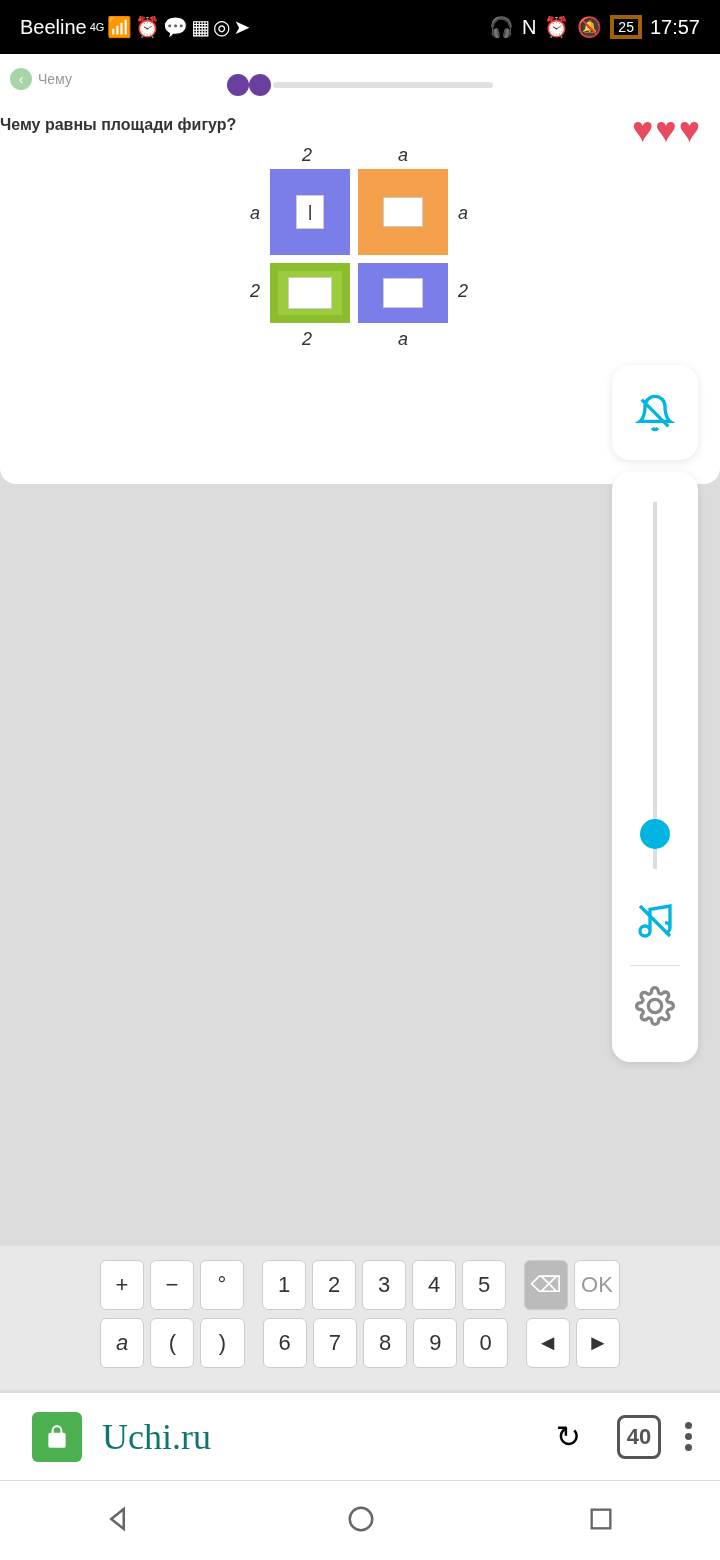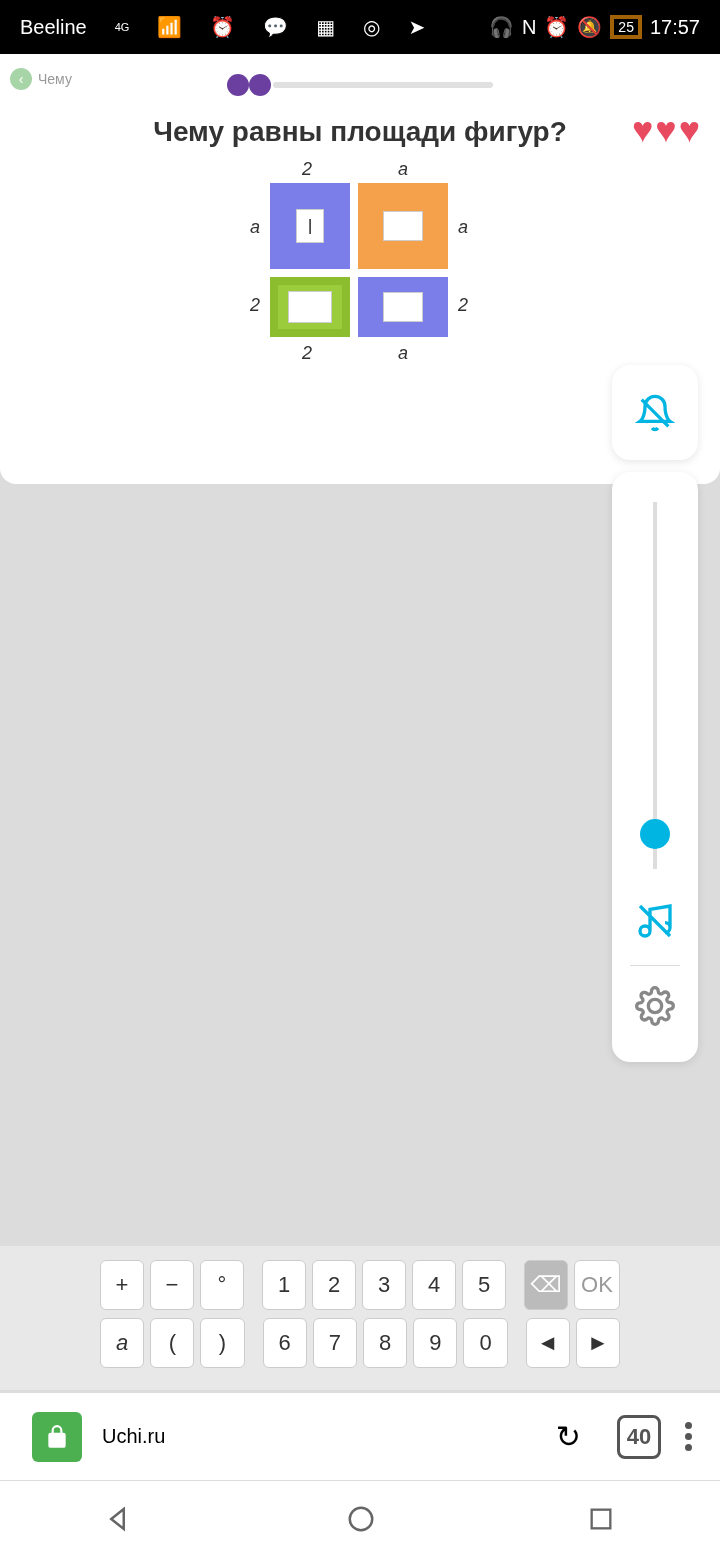--- a/index.html
+++ b/index.html
@@ -1,32 +1,32 @@
 <!DOCTYPE html>
 <html><head>
 <meta charset="utf-8">
 <style>
   * { box-sizing: border-box; margin: 0; padding: 0; }
   body { width: 720px; height: 1560px; background: #dcdcdc; font-family: Arial, sans-serif; position: relative; overflow: hidden; }
   
   .status-bar { height: 54px; background: #000; color: #fff; display: flex; align-items: center; padding: 0 20px; font-size: 20px; justify-content: space-between; }
-  .status-left { display: flex; align-items: center; gap: 28px; }
+  .status-left { display: flex; align-items: center; gap: 3px; }
   .status-right { display: flex; align-items: center; gap: 8px; }
   
   .content-card { background: #fff; border-radius: 0 0 16px 16px; margin: 0; padding: 10px 0 30px 0; position: relative; height: 430px; }
   .back-row { display: flex; align-items: center; gap: 6px; padding: 4px 10px; }
   .back-circle { width: 22px; height: 22px; border-radius: 50%; background: #a8d5a8; display: flex; align-items: center; justify-content: center; color:#fff; font-size:14px; }
   .back-label { color: #999; font-size: 14px; }
   .progress-row { display: flex; align-items: center; justify-content: center; gap: 0; margin-top: -20px; }
   .dots { display: flex; gap: 0; }
   .dot { width: 22px; height: 22px; border-radius: 50%; background: #6b3fa0; }
   .bar { width: 220px; height: 6px; background: #e0e0e0; border-radius: 3px; margin-left: 2px; }
   .hearts { position: absolute; right: 20px; top: 55px; display: flex; gap: 2px; }
   .heart { font-size: 36px; color: #e84a5f; }
-  .question { text-align: center; font-weight: bold; font-size: 28px; color: #333; margin-top: 20px; }
+  .question { font-weight: bold; font-size: 16px; color: #333; margin-top: 20px; }
   
   .figure-area { position: relative; width: 260px; height: 220px; margin: 15px auto 0; }
   .grid-labels { position: absolute; font-size: 18px; font-style: italic; color: #333; }
   .fig-grid { position: absolute; left: 40px; top: 20px; display: grid; grid-template-columns: 80px 90px; grid-template-rows: 86px 60px; gap: 8px; }
   .shape { display: flex; align-items: center; justify-content: center; }
   .s-purple { background: #7b7de8; }
   .s-orange { background: #f5a14c; }
   .s-green { background: #9acc3c; border: 8px solid #8bbd2f; }
   .s-blue { background: #7b7de8; }
   .input-box { background: #fff; width: 40px; height: 30px; border: 1px solid #ccc; display: flex; align-items: center; justify-content: center; }
@@ -41,21 +41,21 @@
   .keyboard { position: absolute; bottom: 170px; left: 0; right: 0; background: #e8e8e8; padding: 14px 100px; }
   .kb-row { display: flex; gap: 6px; margin-bottom: 8px; justify-content: center; }
   .kb-key { background: #fff; border: 1px solid #ccc; border-radius: 6px; height: 50px; display: flex; align-items: center; justify-content: center; font-size: 22px; color: #333; min-width: 44px; flex: 1; }
   .kb-grey { background: #bbb; color: #fff; }
   .kb-ok { color: #999; text-align: right; }
   .kb-spacer { width: 6px; flex: 0 0 6px; background: transparent; border: none; }
   
   .browser-bar { position: absolute; bottom: 80px; left: 0; right: 0; height: 88px; background: #fff; display: flex; align-items: center; padding: 0 20px; gap: 16px; border-top: 1px solid #ddd; }
   .url-pill { flex: 1; display: flex; align-items: center; gap: 20px; background: #fff; height: 60px; border-radius: 4px; padding: 0 12px; position: relative; }
   .lock-badge { width: 50px; height: 50px; background: #4caf50; border-radius: 6px; display: flex; align-items: center; justify-content: center; }
-  .url-text { font-size: 20px; color: #000000; }
+  .url-text { font-size: 36px; color: #0f766e; font-family: Liberation Serif, serif; }
   .url-arrow-notch { position: absolute; right: -14px; top: 0; width: 0; height: 0; border-top: 30px solid transparent; border-bottom: 30px solid transparent; border-left: 14px solid #fff; }
   .reload { font-size: 30px; margin-left: auto; margin-right: 8px; }
   .tab-count { width: 44px; height: 44px; border: 3px solid #555; border-radius: 8px; display: flex; align-items: center; justify-content: center; font-size: 22px; font-weight: bold; color: #555; }
   .menu-dots { font-size: 30px; color: #555; display: flex; flex-direction: column; gap: 4px; padding: 0 8px; }
   .menu-dots span { width: 7px; height: 7px; background: #555; border-radius: 50%; }
   
   .nav-bar { position: absolute; bottom: 0; left: 0; right: 0; height: 80px; background: #fff; display: flex; align-items: center; justify-content: space-around; border-top: 1px solid #ddd; }
 </style>
 </head>
 <body>

